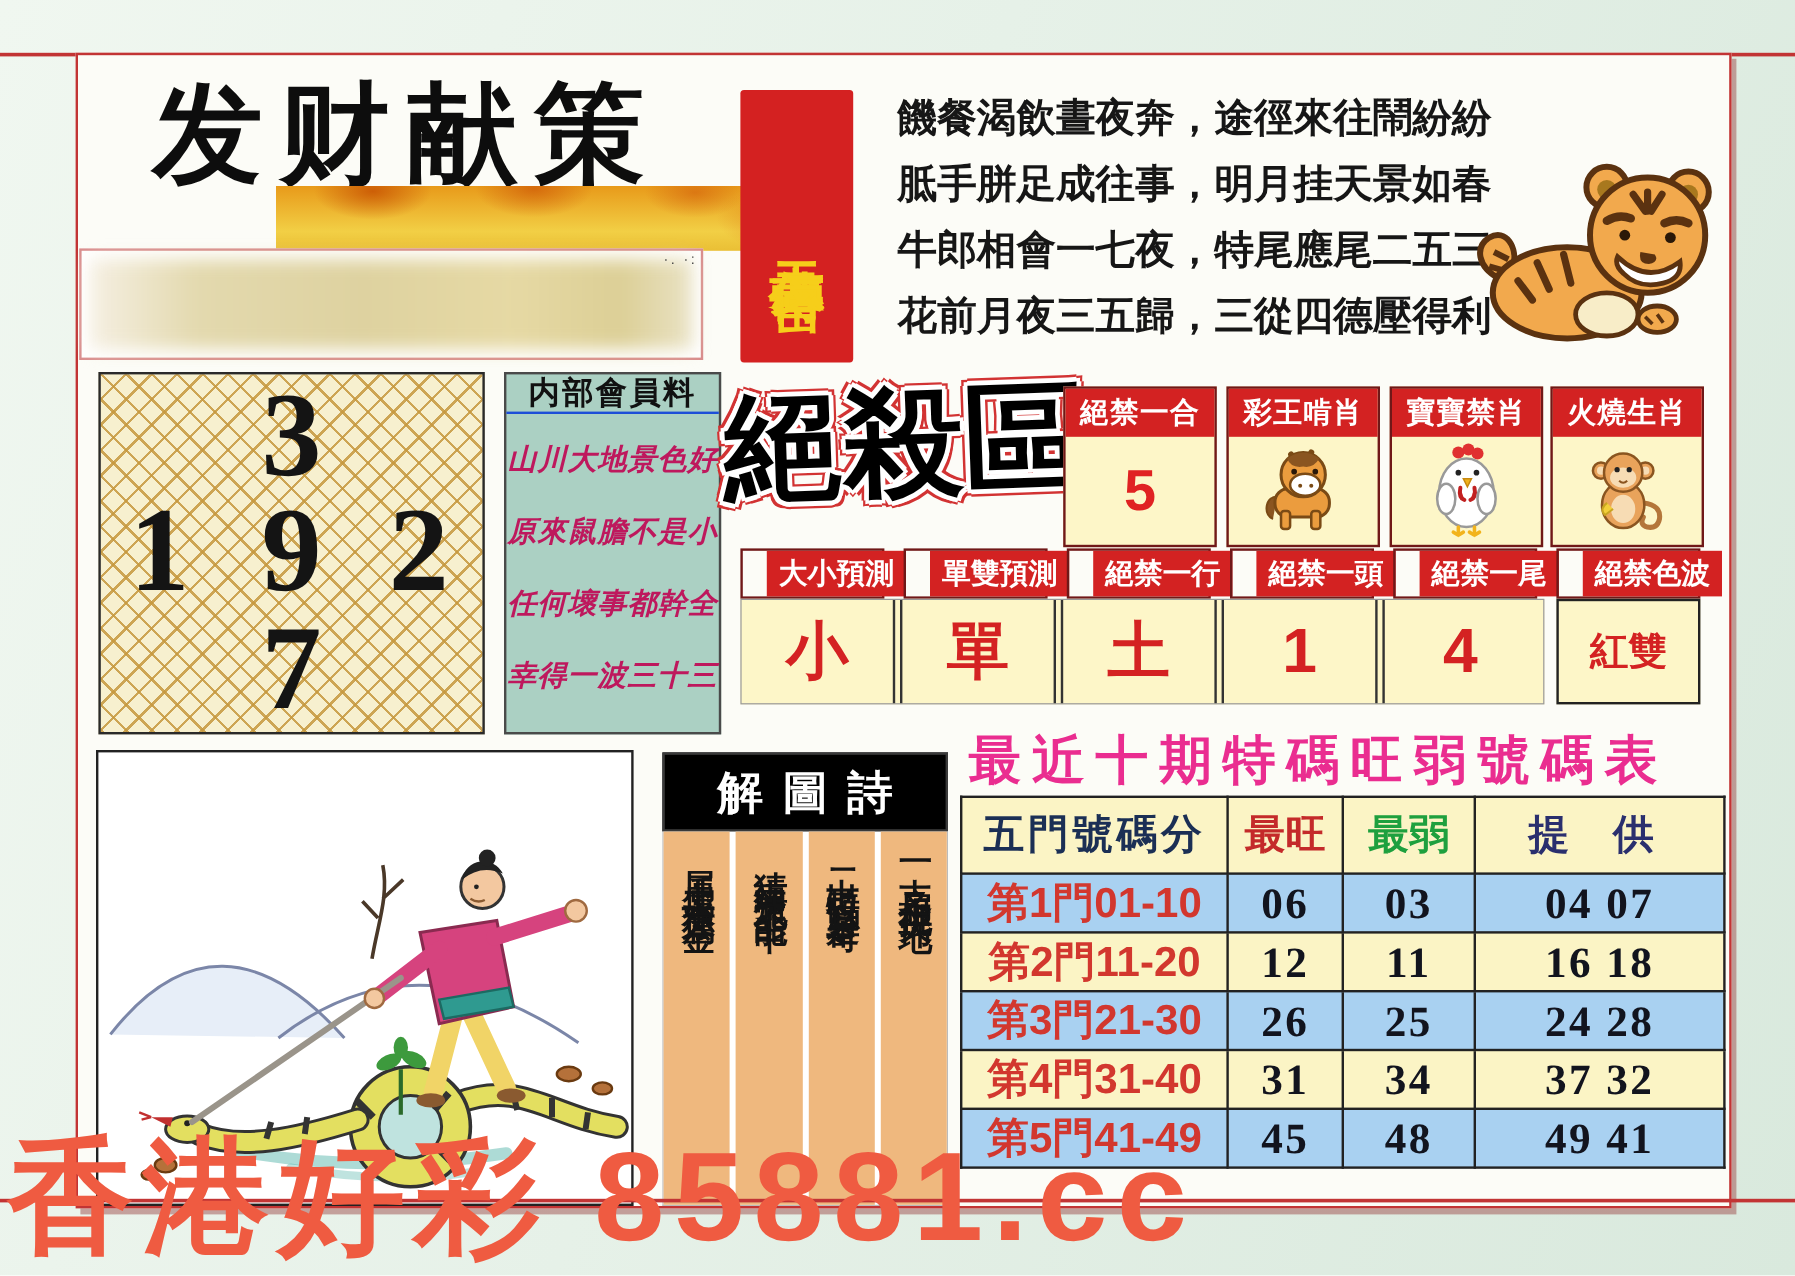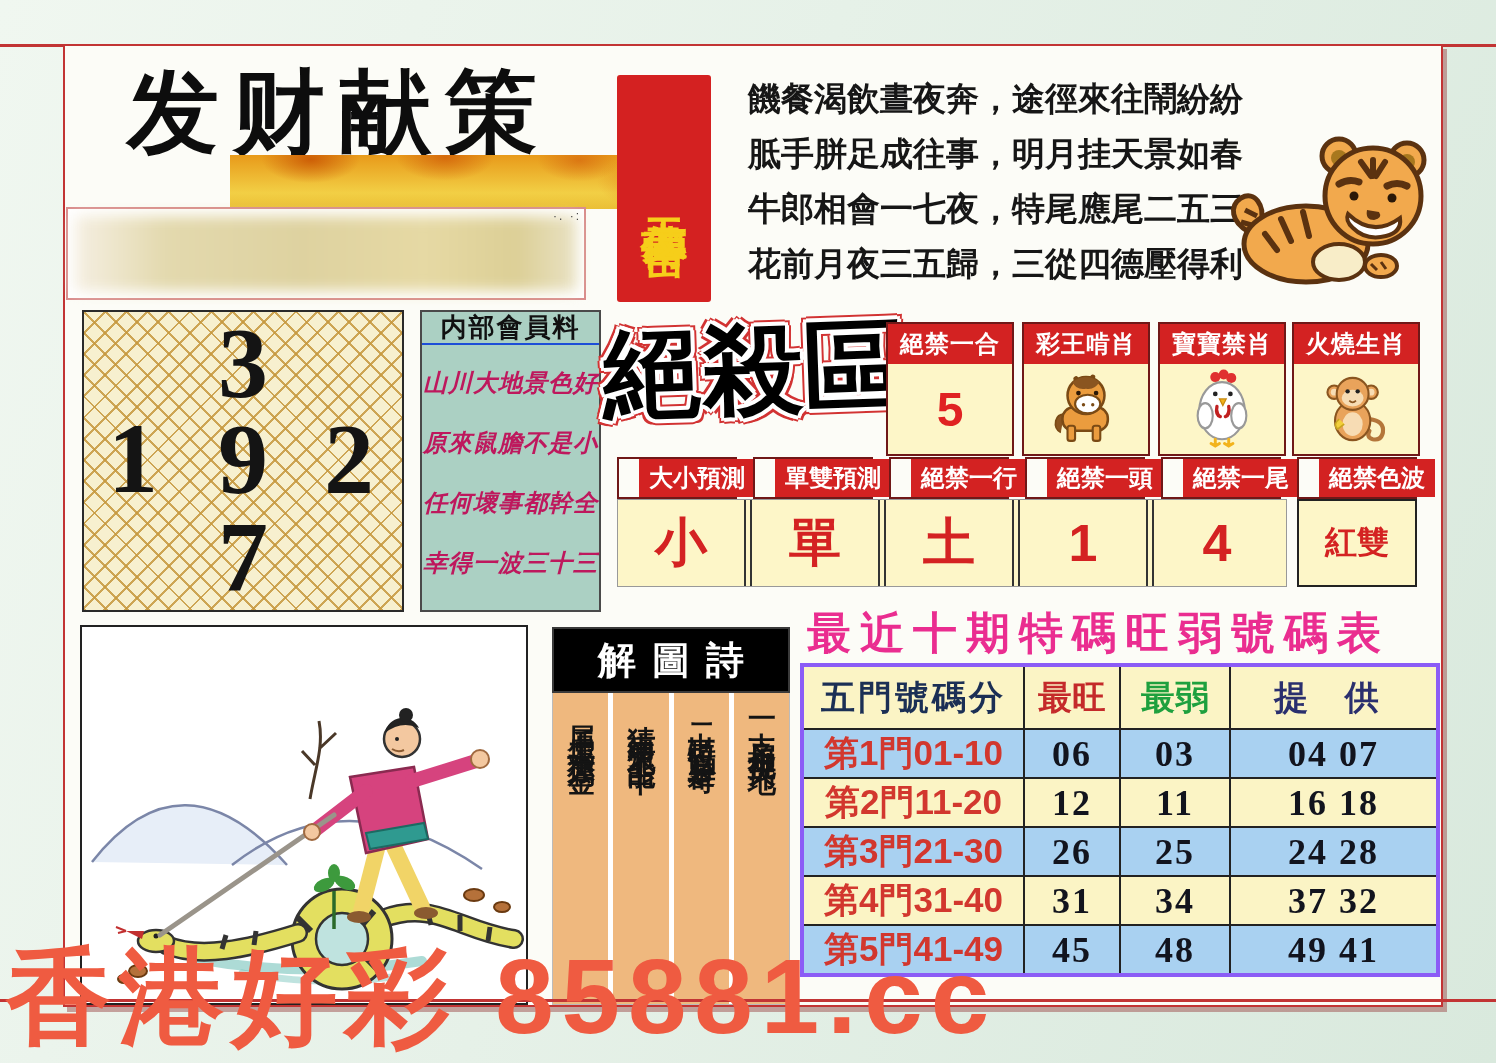--- a/index.html
+++ b/index.html
@@ -77,21 +77,21 @@
     color:#fff;font-size:24px;font-weight:bold;font-family:"Liberation Serif",serif;margin-left:20px;}
   .vstrip{left:552px;top:453px;width:670px;height:88px;background:#fdf6c8;border:1px solid #999;
     display:flex;align-items:stretch;}
   .vcell{width:126px;display:flex;align-items:center;justify-content:center;
     font-size:52px;font-weight:bold;color:#d42222;}
   .vdiv{width:8px;border-left:2px solid #333;border-right:2px solid #333;}
   .vcell-last{left:1232px;top:453px;width:120px;height:88px;background:#fdf6c8;border:2px solid #222;
     display:flex;align-items:center;justify-content:center;font-size:32px;font-weight:bold;color:#d42222;}
   
   .tbl-title{left:742px;top:558px;font-size:44px;font-weight:900;color:#ea2d90;letter-spacing:9px;white-space:nowrap;}
-  table.hw{position:absolute;left:735px;top:617px;border-collapse:collapse;border:4px solid #8b5cf6;}
+  table.hw{position:absolute;left:735px;top:617px;border-collapse:collapse;border:2px solid #8b5cf6;}
   table.hw td,table.hw th{border:2px solid #222;text-align:center;vertical-align:middle;}
   .hw thead th{background:#fbf4c5;height:64px;font-family:"Liberation Serif",serif;font-size:34px;font-weight:bold;}
   .hw .c-door{width:222px;} .hw .c-hot{width:96px;} .hw .c-weak{width:110px;} .hw .c-prov{width:208px;}
   .hw th.h-door{color:#1b2f55;letter-spacing:3px;}
   .hw th.h-hot{color:#c42a2a;} .hw th.h-weak{color:#1ea03e;} .hw th.h-prov{color:#2a2f6e;letter-spacing:14px;margin-left:44px;}
   .hw tbody tr{height:49px;}
   .hw tbody tr:nth-child(odd){background:#a9d1f1;}
   .hw tbody tr:nth-child(even){background:#fbf4c5;}
   .hw td.door{color:#d2372e;font-size:35px;font-weight:bold;}
   .hw td.numcell{color:#12141e;font-family:"Liberation Serif",serif;font-size:36px;font-weight:bold;letter-spacing:2px;}

